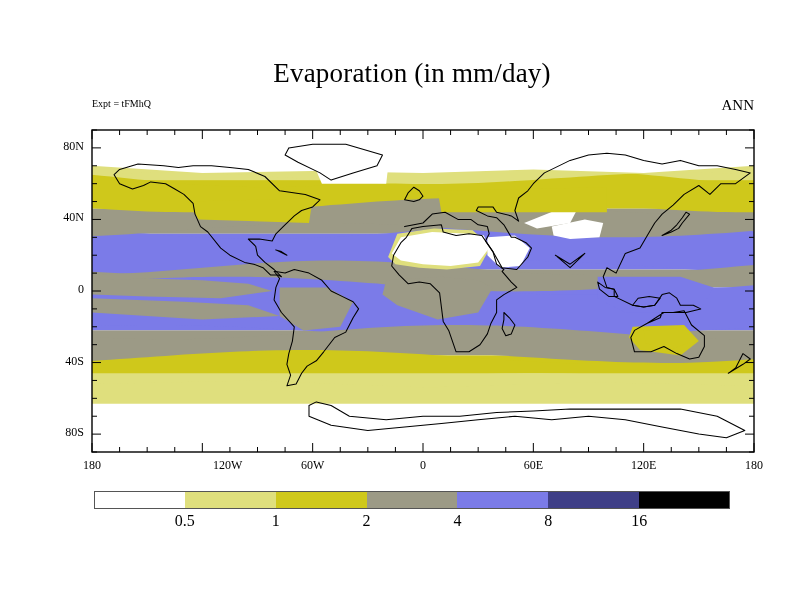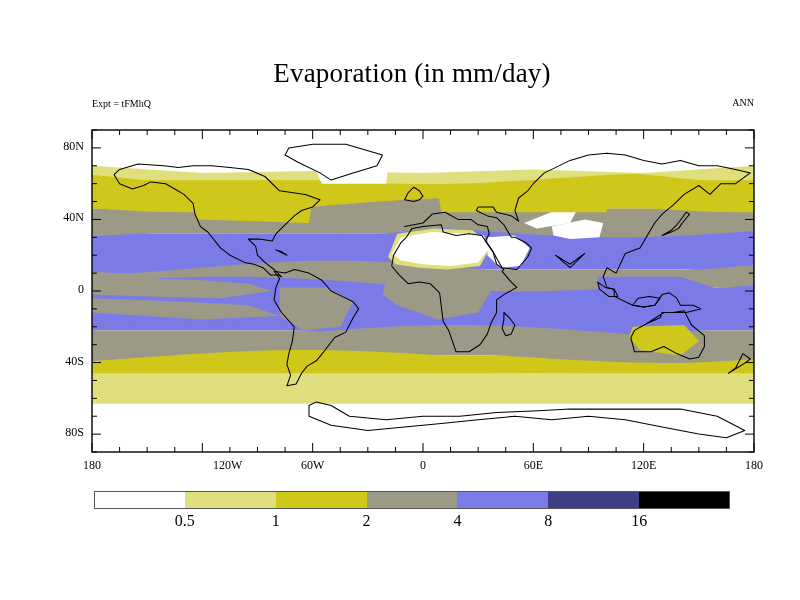--- a/index.html
+++ b/index.html
@@ -41,21 +41,21 @@
   }
   #label-expt {
     position: absolute;
     left: 80px; top: 98px;
     font-size: 10px;
     white-space: nowrap;
   }
   #label-season {
     position: absolute;
     right: 58px; top: 97px;
-    font-size: 10px;
+    font-size: 15px;
     white-space: nowrap;
   }
   .axlabel {
     position: absolute;
     font-size: 12px;
     white-space: nowrap;
   }
   .ylab {
     text-align: right;
   }

